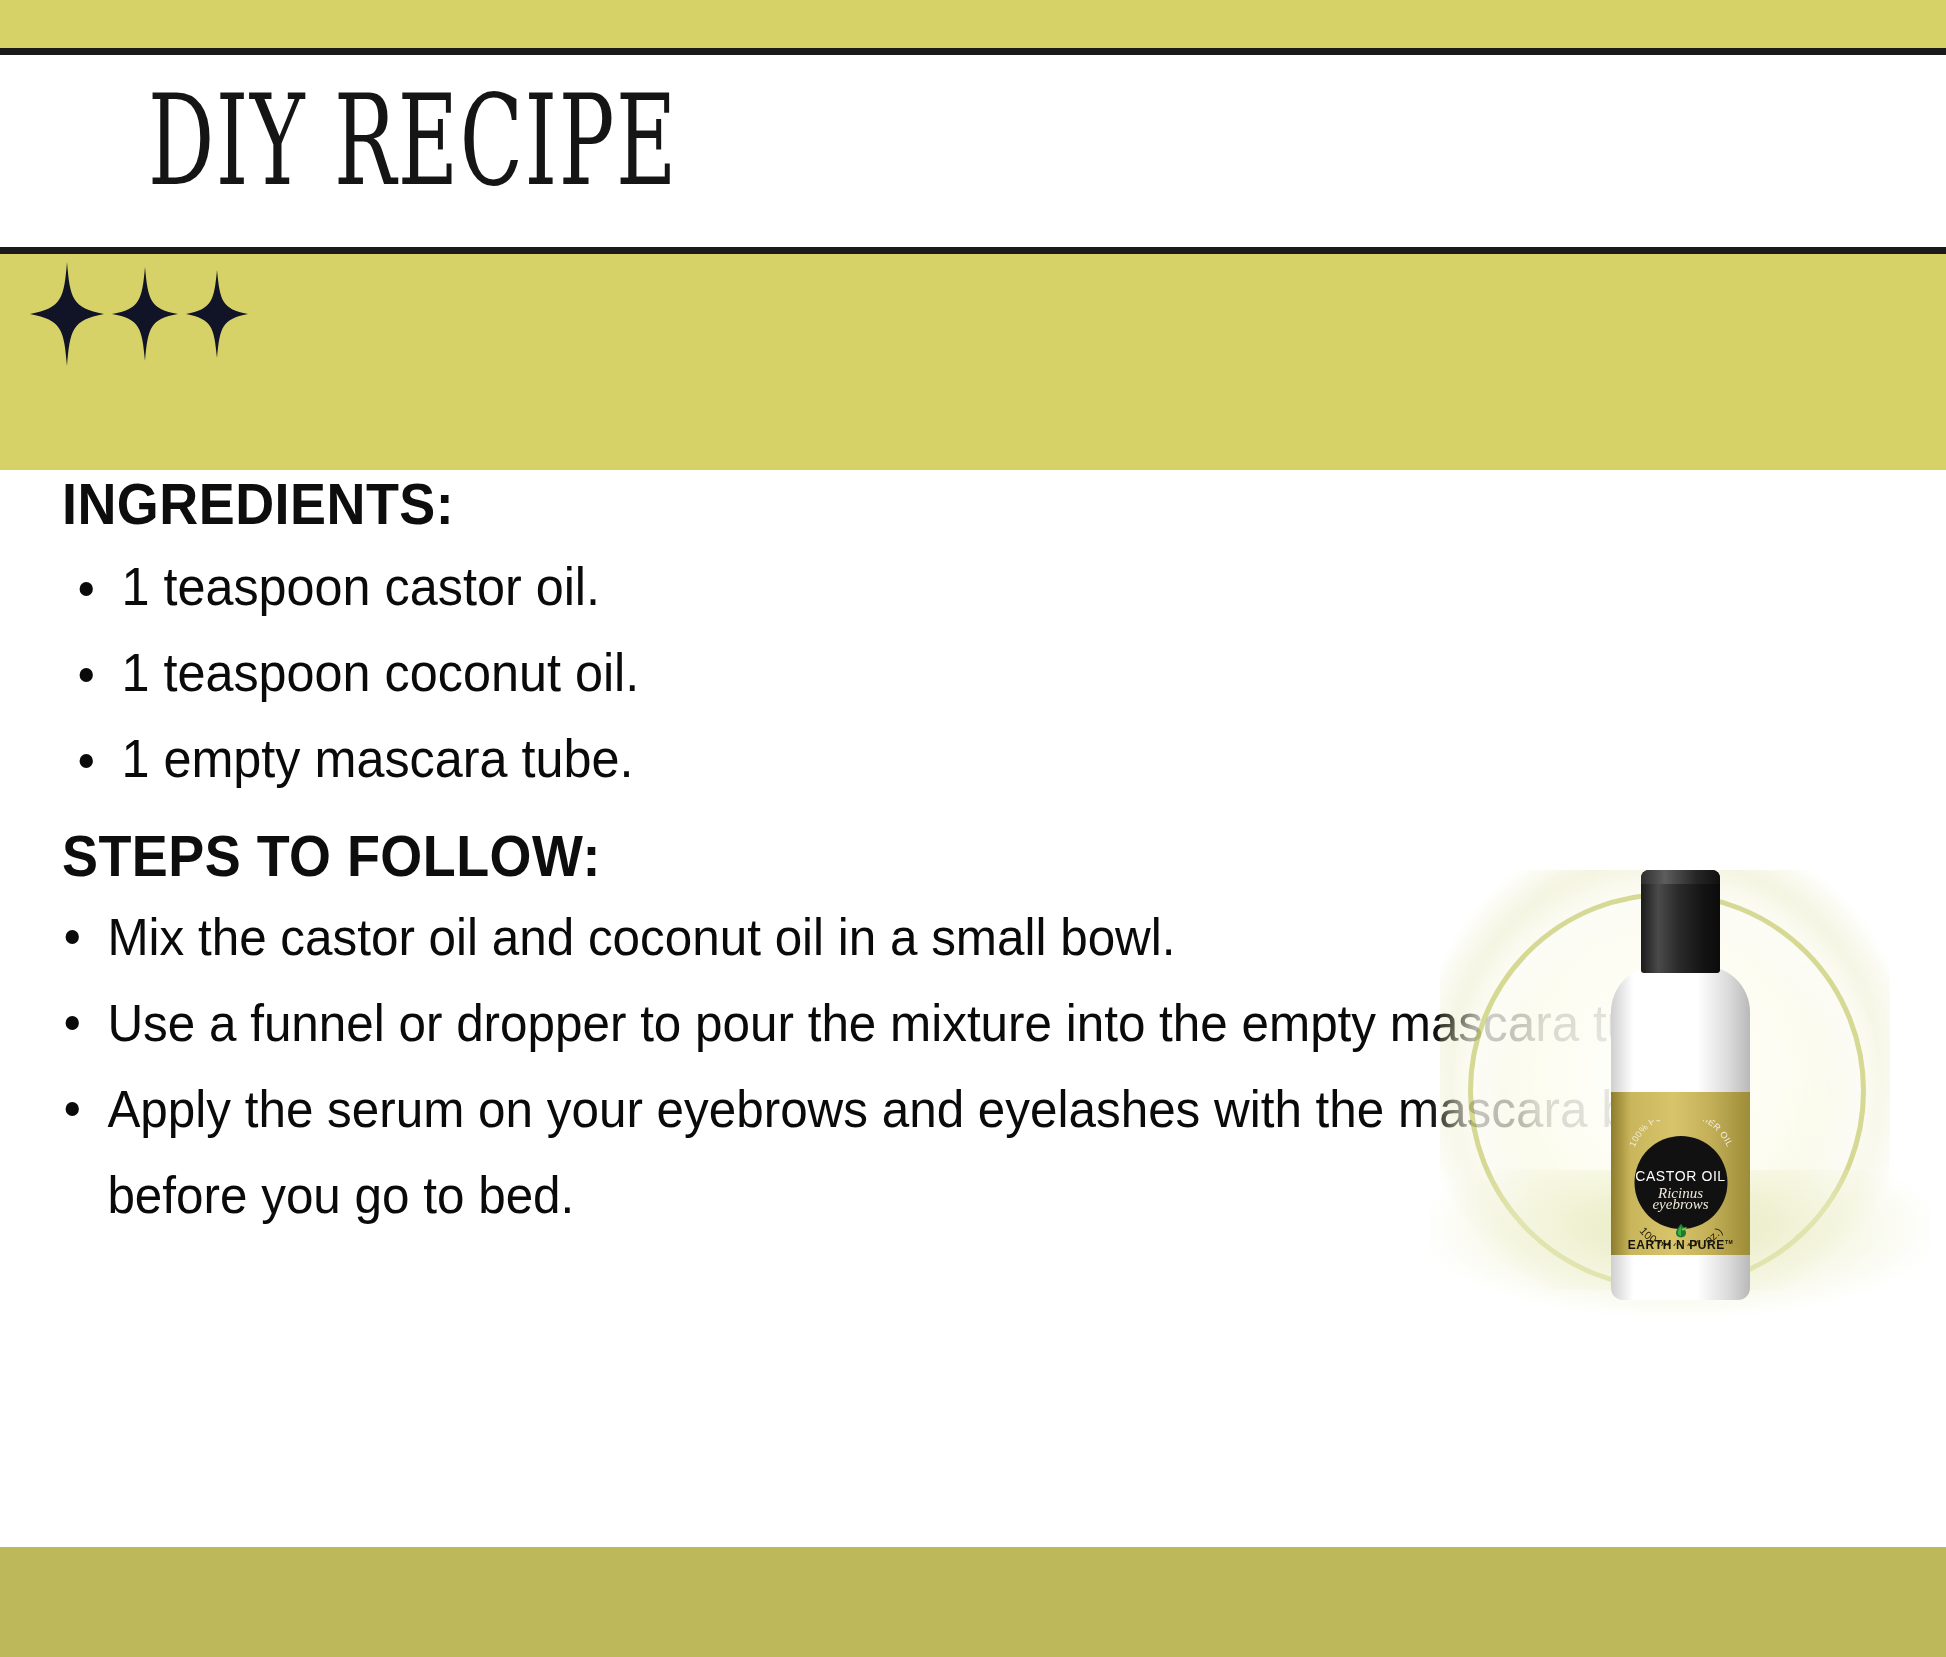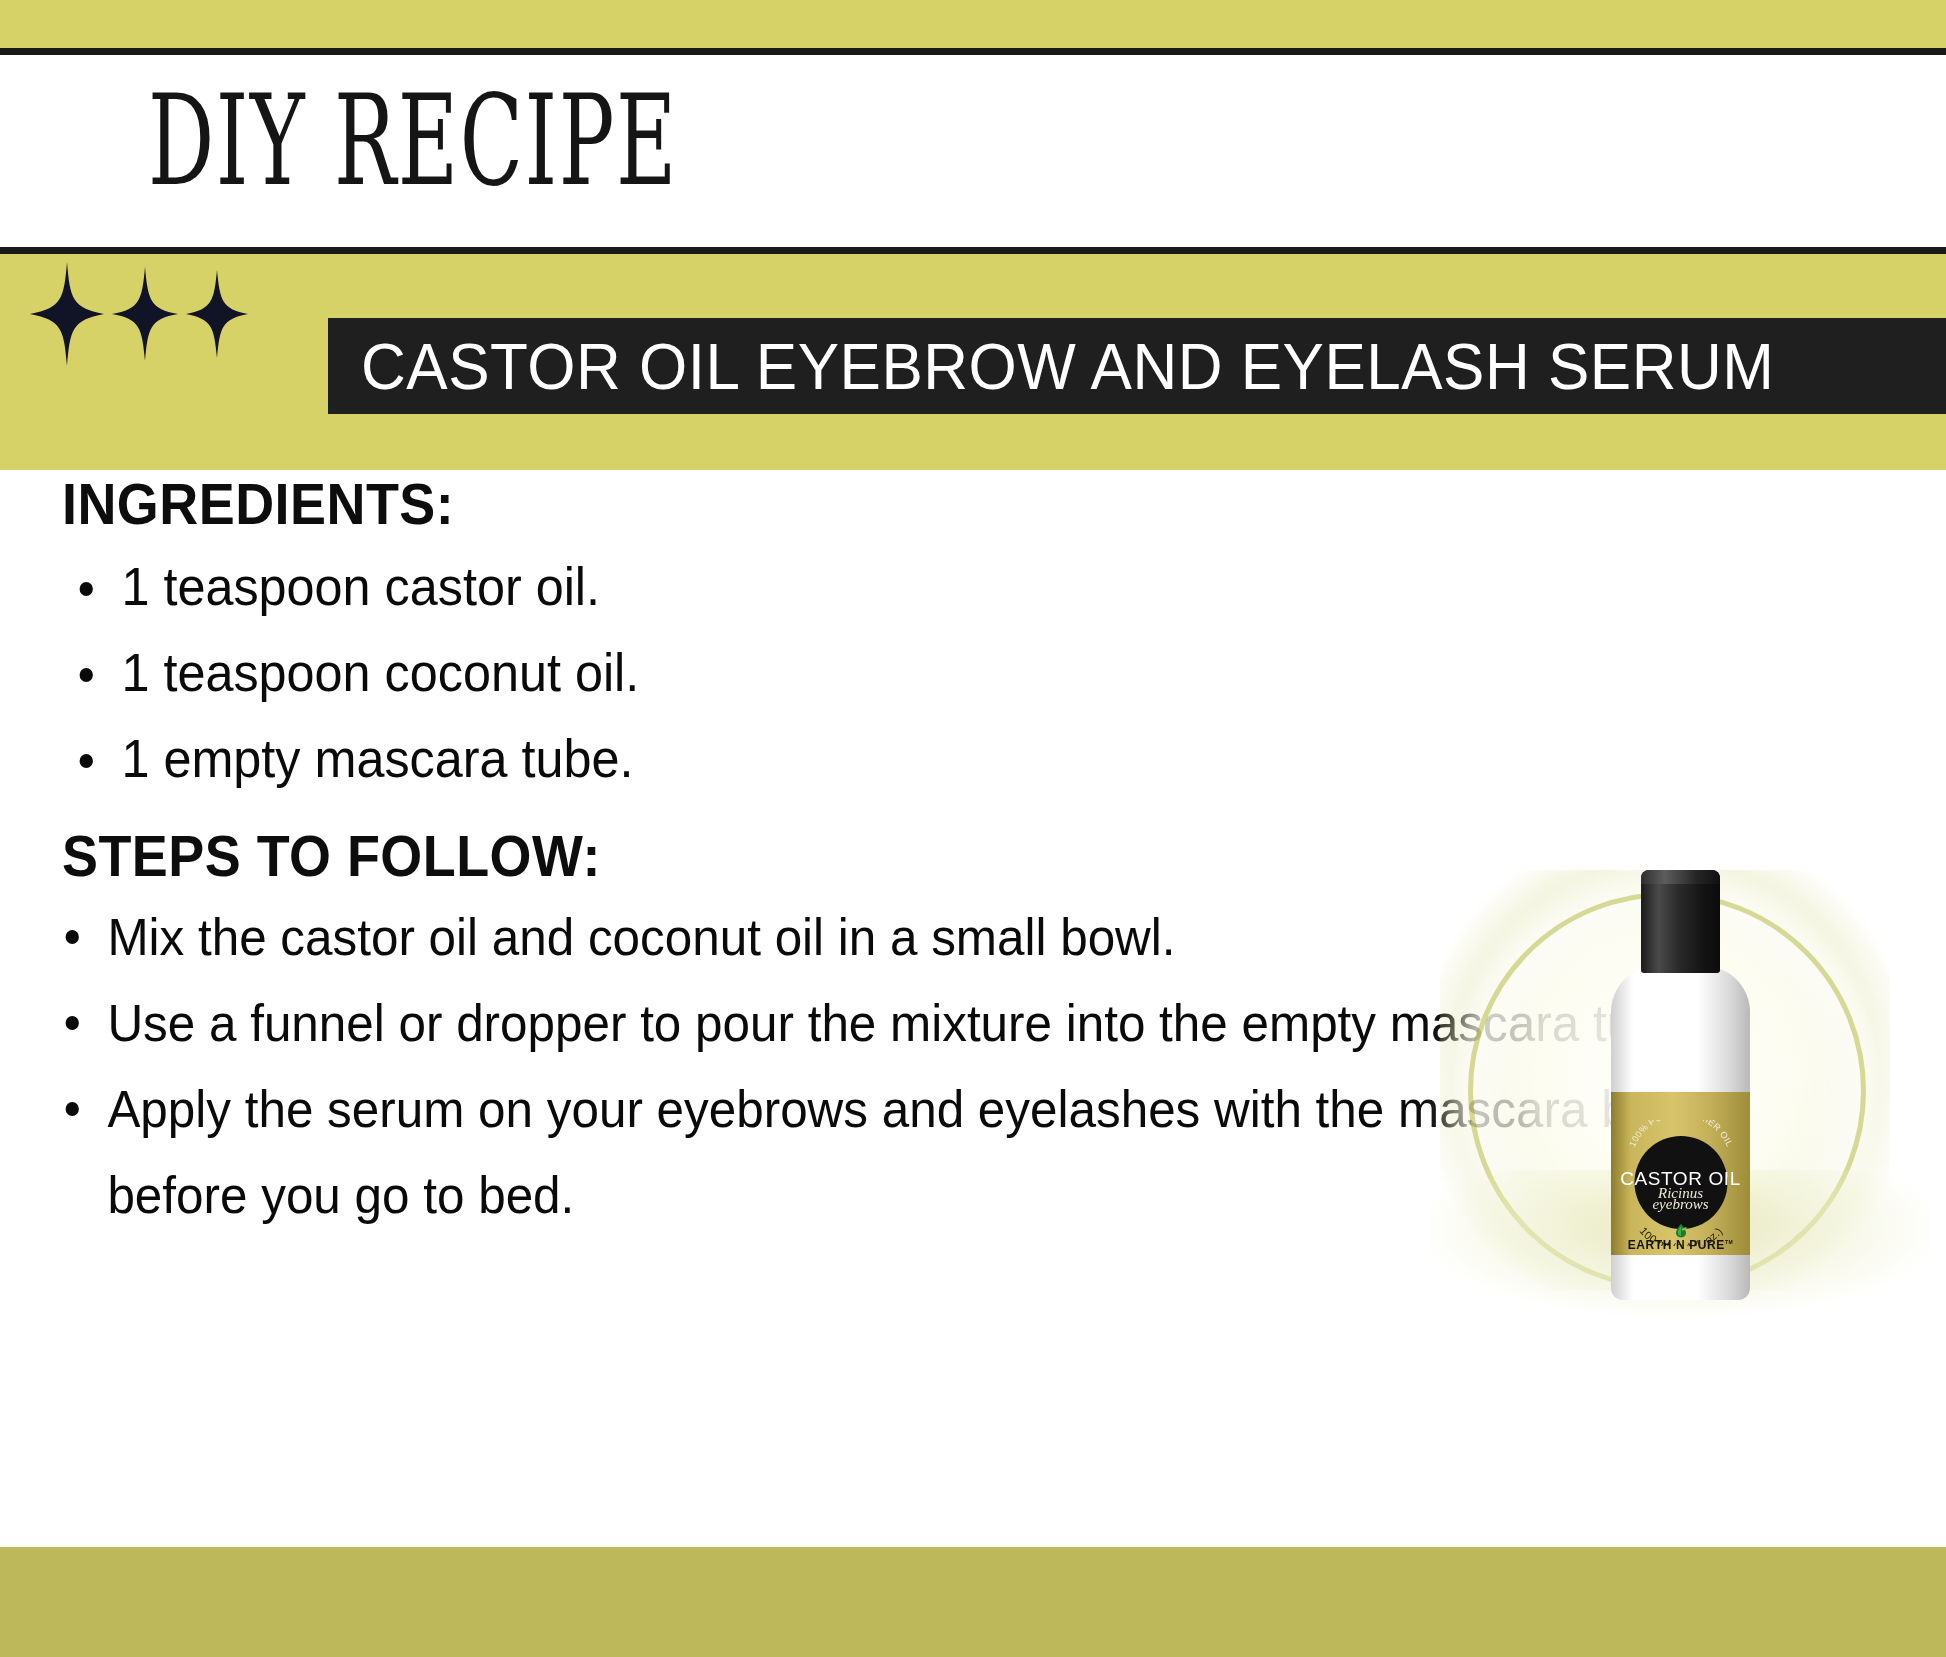--- a/index.html
+++ b/index.html
@@ -246,21 +246,21 @@
     letter-spacing: 0.4px;
   }
   .arc-bottom svg text { fill: #2a2405; font-size: 11px; }
   .label-name {
     position: absolute;
     left: 0; right: 0;
     top: 76px;
     text-align: center;
     color: #ffffff;
     font-family: "Liberation Sans", sans-serif;
-    font-size: 19px;
+    font-size: 14px;
     letter-spacing: 0.6px;
   }
   .label-latin {
     position: absolute;
     left: 0; right: 0;
     top: 96px;
     text-align: center;
     color: #efe9d8;
     font-family: "Liberation Serif", serif;
     font-style: italic;
@@ -315,23 +315,20 @@
       <path d="M37 0 C40 36 42 46 74 52 C42 58 40 68 37 104 C34 68 32 58 0 52 C32 46 34 36 37 0 Z"></path>
     </svg>
     <svg class="sparkle" width="66" height="94" viewBox="0 0 66 94">
       <path d="M33 0 C36 33 38 42 66 47 C38 52 36 61 33 94 C30 61 28 52 0 47 C28 42 30 33 33 0 Z"></path>
     </svg>
     <svg class="sparkle" width="62" height="88" viewBox="0 0 62 88">
       <path d="M31 0 C34 31 36 39 62 44 C36 49 34 57 31 88 C28 57 26 49 0 44 C26 39 28 31 31 0 Z"></path>
     </svg>
   </div>
 
-  <div class="title-bar">
-    <span class="title-bar-text">CASTOR OIL EYEBROW AND EYELASH SERUM</span>
-  </div>
 
   <div class="content">
 
     <div class="section-heading" id="ingredients-heading">INGREDIENTS:</div>
 
     <ul class="bullets" id="ingredients-list">
       <li>1 teaspoon castor oil.</li>
       <li>1 teaspoon coconut oil.</li>
       <li>1 empty mascara tube.</li>
     </ul>

